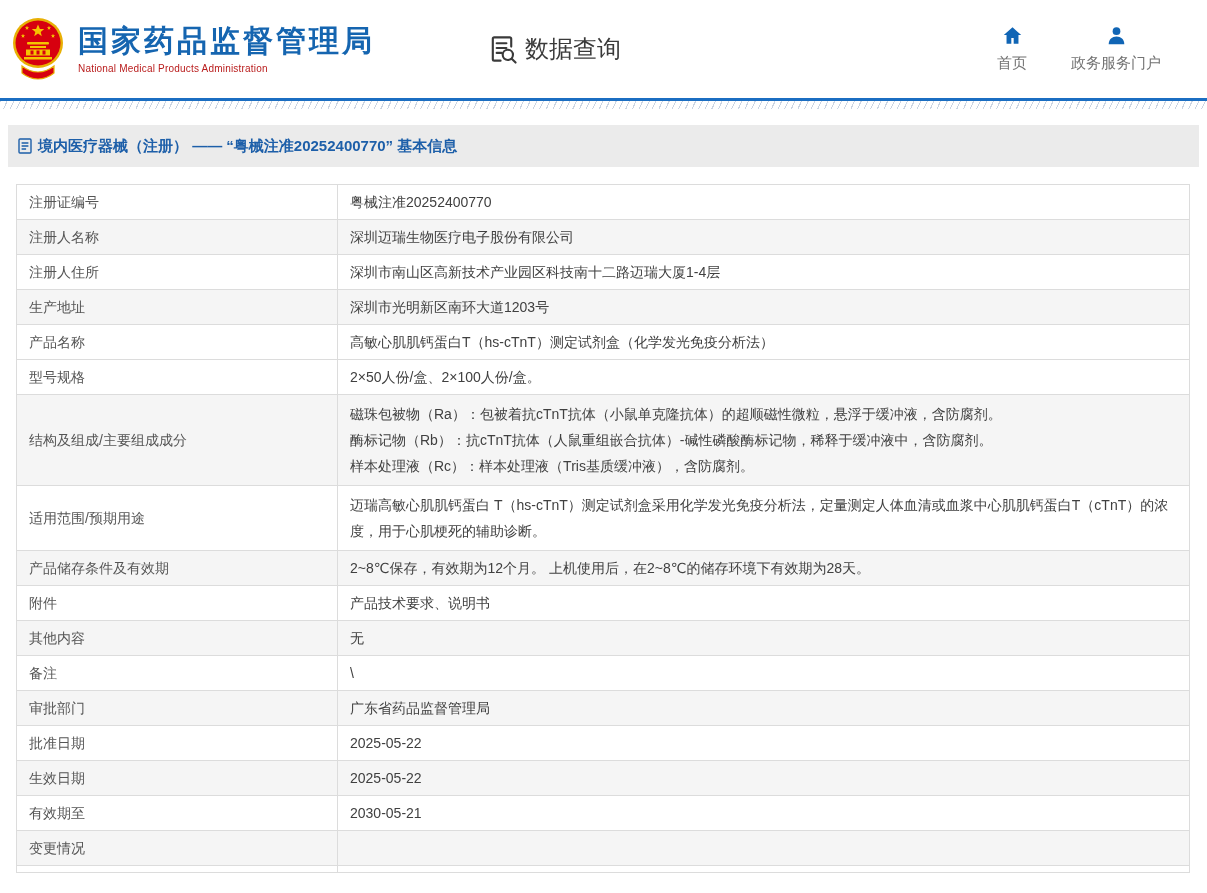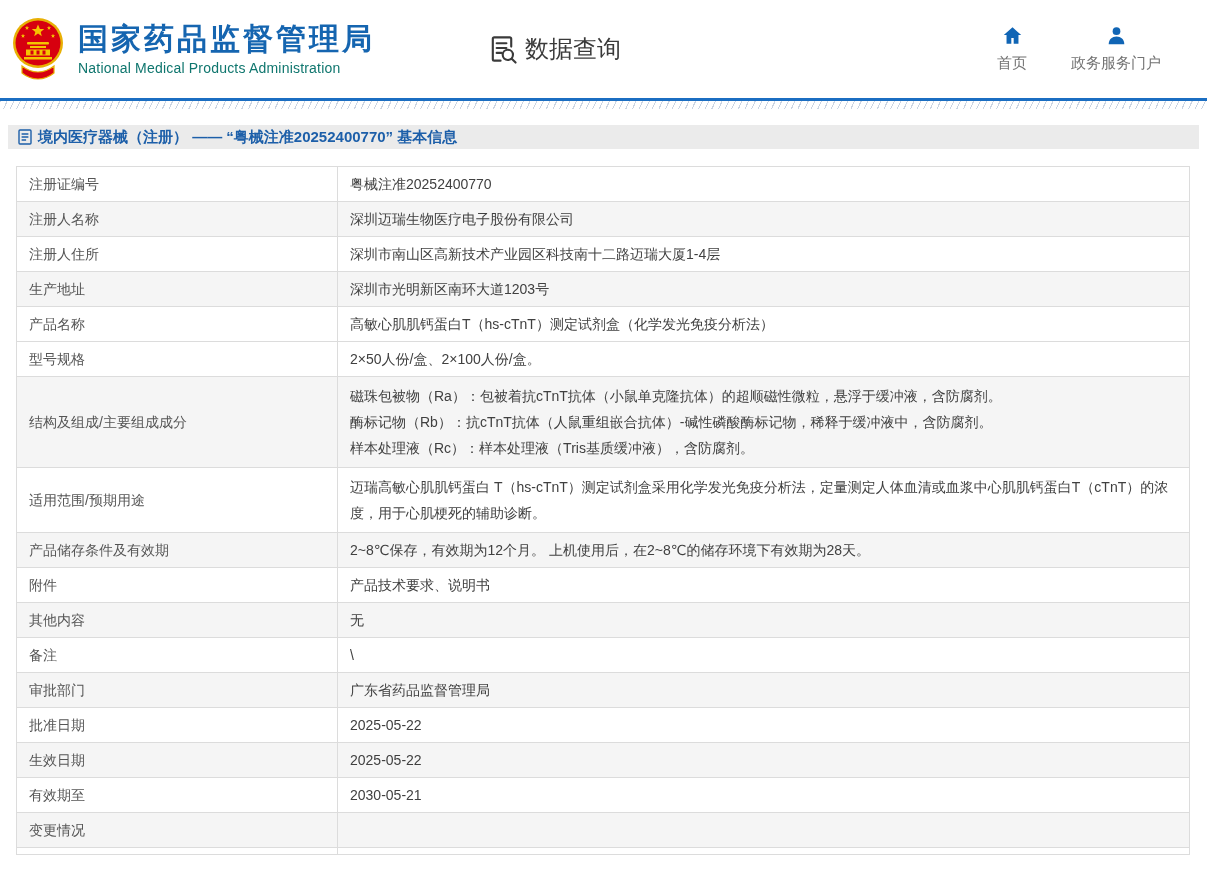--- a/index.html
+++ b/index.html
@@ -23,22 +23,22 @@
   .emblem { flex: 0 0 auto; }
   .title-block { margin-left: 12px; }
   .site-title {
     font-size: 30px;
     font-weight: bold;
     color: #1565b0;
     letter-spacing: 3px;
     line-height: 1.15;
   }
   .site-subtitle {
-    font-size: 14px;
-    color: #0f766e;
+    font-size: 10px;
+    color: #b91c1c;
     margin-top: 4px;
     letter-spacing: 0.2px;
   }
   .data-query {
     display: flex;
     align-items: center;
     gap: 7px;
     margin-left: 112px;
     font-size: 24px;
     font-weight: 500;
@@ -63,21 +63,21 @@
   }
   
   .blue-line { height: 3px; background: #1b6ec2; }
   .hatch-band {
     height: 8px;
     background: repeating-linear-gradient(115deg, #ccd5e2 0 1px, #ffffff 1px 6px);
   }
   
   .crumb-bar {
     margin: 16px 8px 0 8px;
-    height: 24px;
+    height: 42px;
     background: #ebebeb;
     display: flex;
     align-items: center;
     gap: 6px;
     padding-left: 10px;
   }
   .crumb-text {
     font-size: 15px;
     font-weight: bold;
     color: #1d5fa9;

